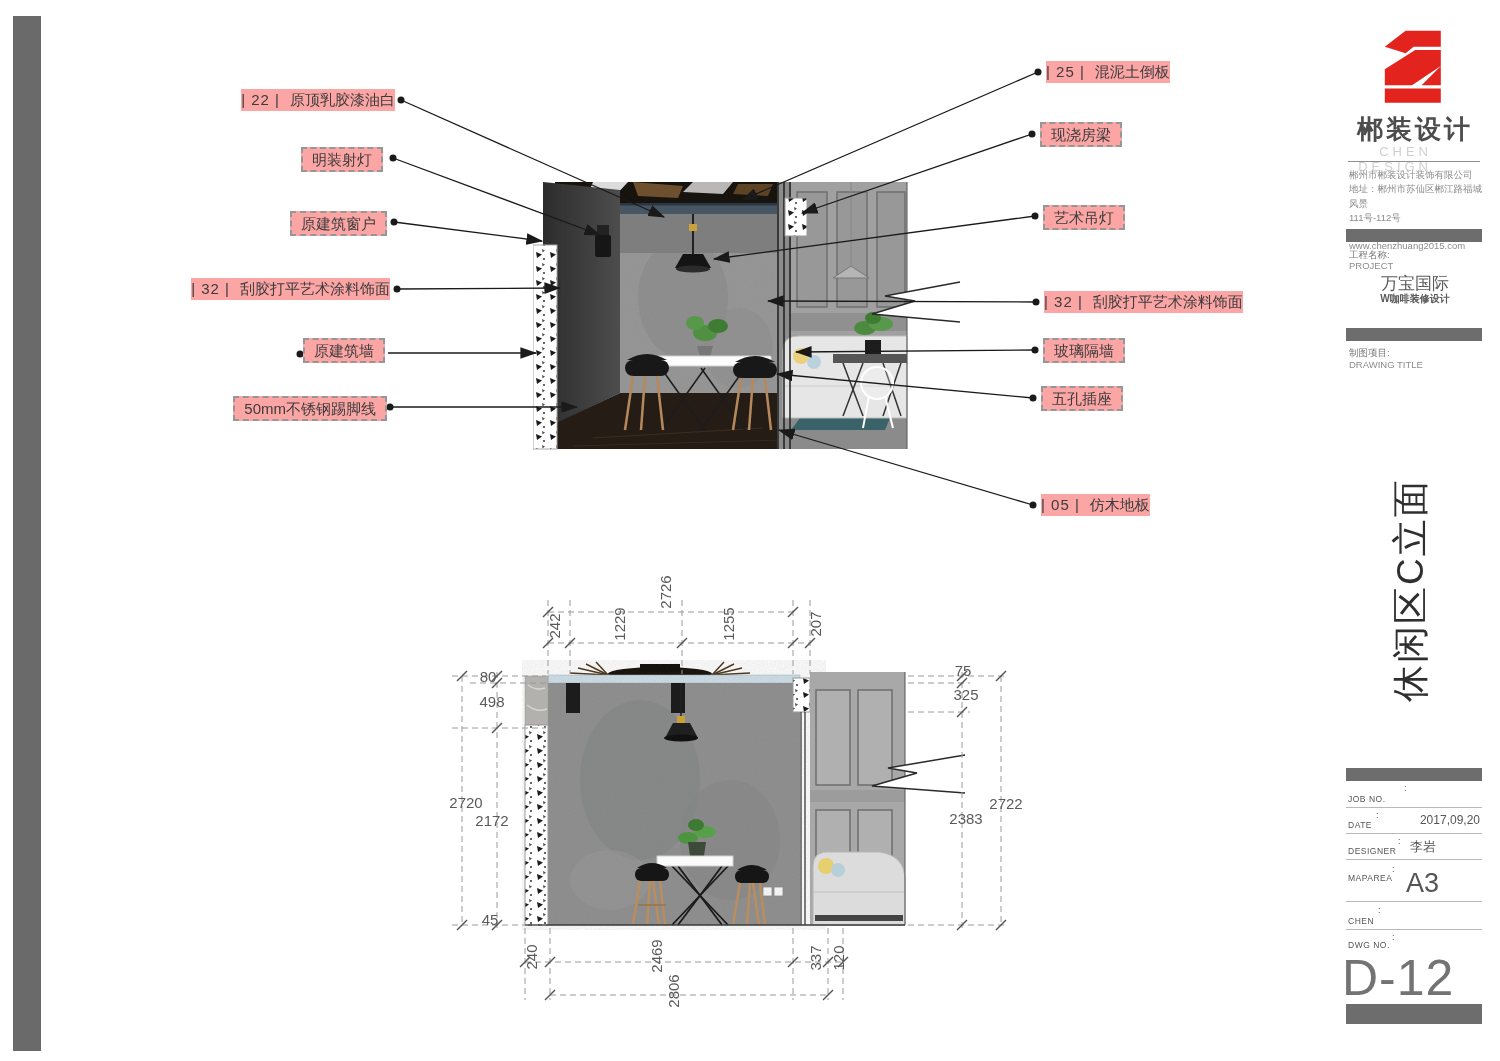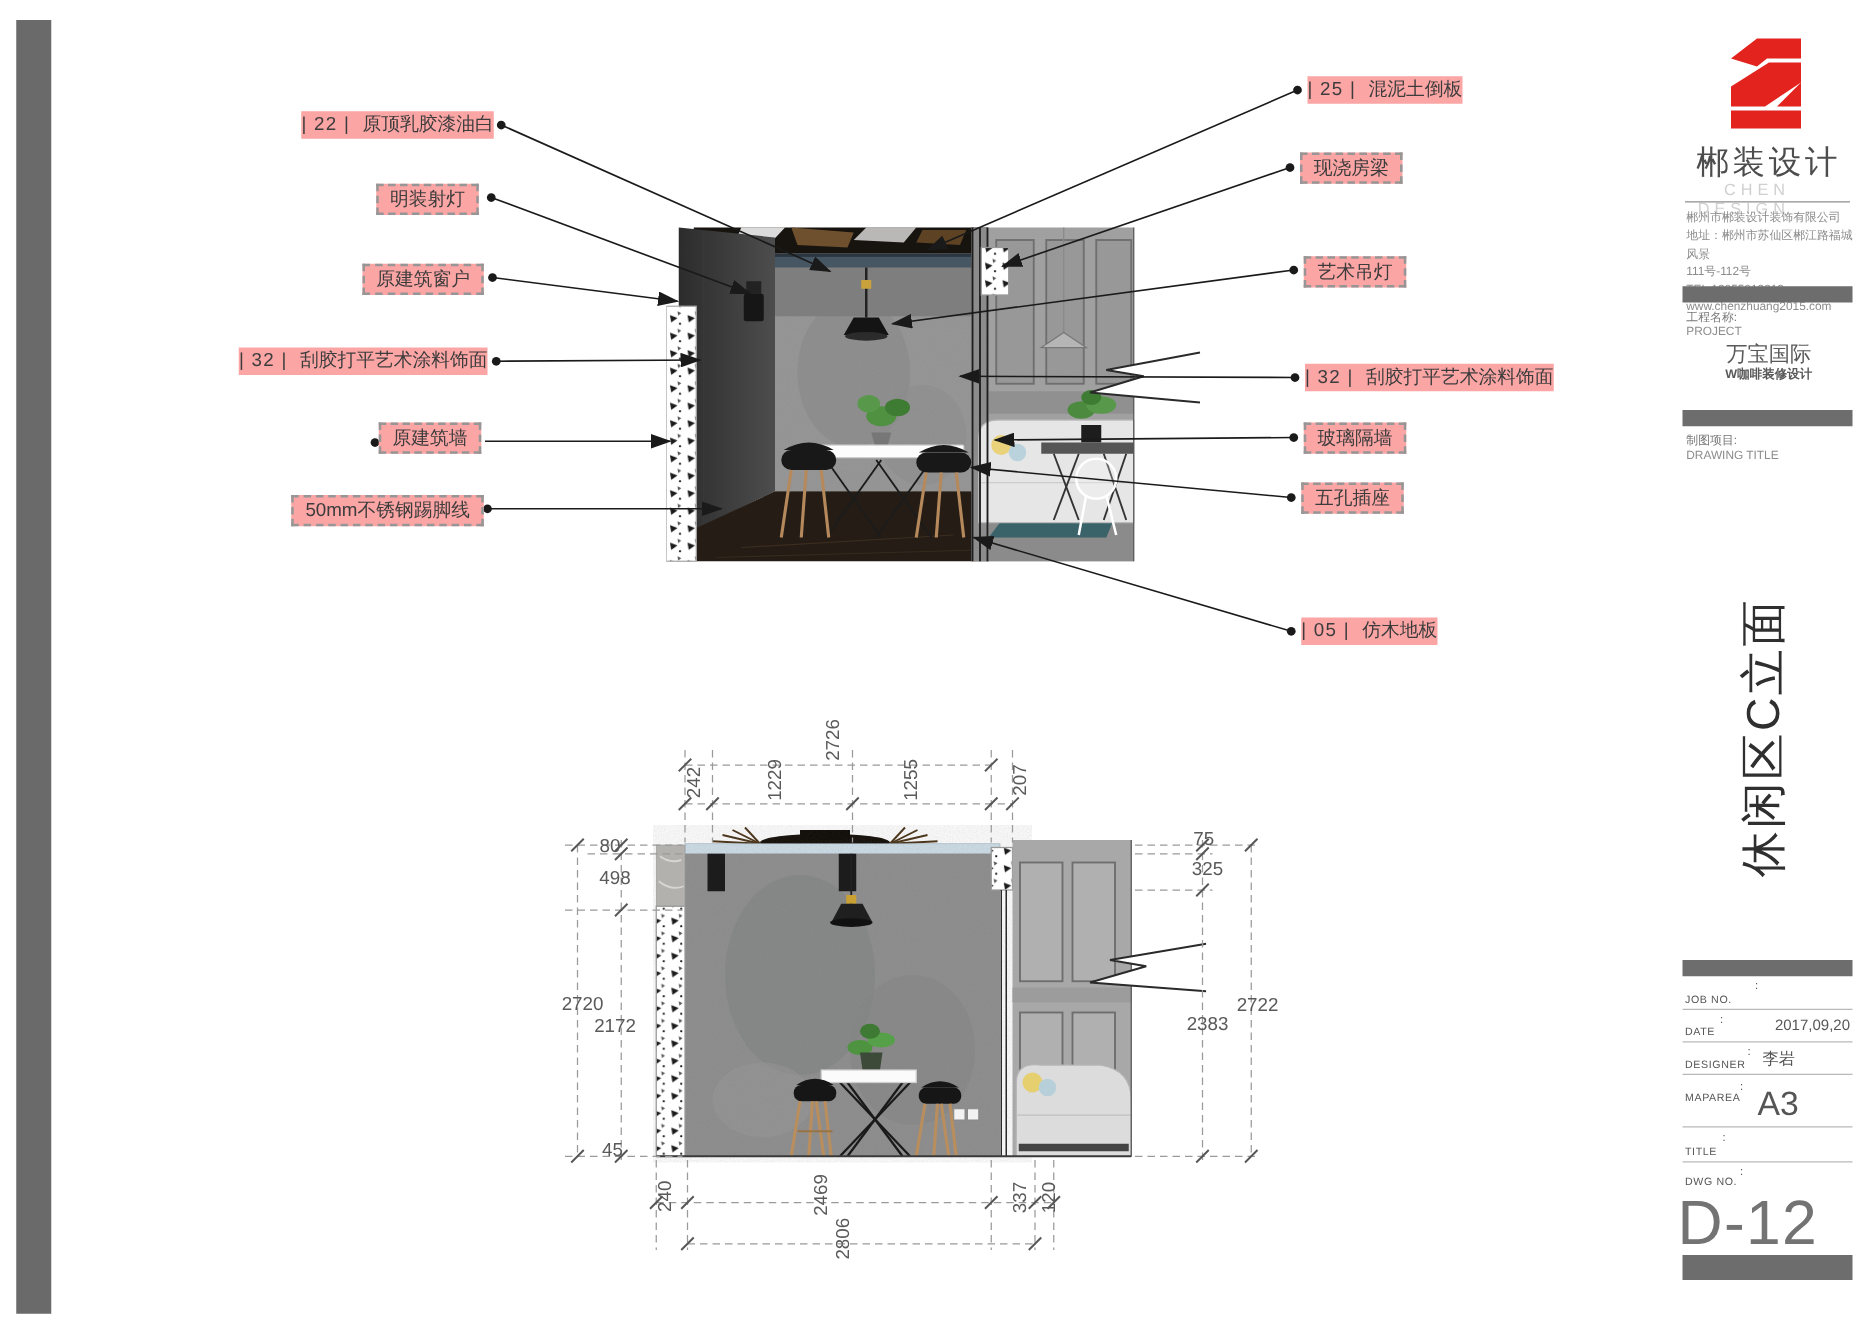--- a/index.html
+++ b/index.html
@@ -392,21 +392,21 @@
     <span>五孔插座</span></div>
   <div class="abs label" style="left:1041px;top:494px;">
     <span class="code">| 05 |</span><span>仿木地板</span></div>
 
   <svg class="abs" style="left:1372px;top:22px;" width="80" height="88" viewBox="0 0 100 100">
     <path d="M16,26 L42,6 L86,6 L86,26 L52,26 L42,34 Z" fill="#e2231e"></path>
     <path d="M86,30 L86,50 L50,74 L16,74 L16,54 L54,30 Z" fill="#e2231e"></path>
     <path d="M16,78 L86,78 L86,96 L16,96 Z" fill="#e2231e"></path>
     <path d="M86,50 L86,74 L62,74 Z" fill="#e2231e"></path>
   </svg>
-  <div class="abs" style="left:1348px;top:112px;width:134px;text-align:center;font-size:26px;font-weight:normal;color:#4d4d4d;letter-spacing:3px;">郴装设计</div>
+  <div class="abs" style="left:1348px;top:112px;width:134px;text-align:center;font-size:26px;font-weight:bold;color:#4d4d4d;letter-spacing:3px;">郴装设计</div>
   <div class="abs" style="left:1298px;top:144px;width:134px;text-align:right;font-size:13px;color:#d0d0d0;letter-spacing:4px;">CHEN DESIGN</div>
   <div class="abs" style="left:1348px;top:161px;width:132px;border-top:1px solid #8f8f8f;"></div>
   <div class="abs sb-small" style="left:1349px;top:168px;width:140px;">
     <div>郴州市郴装设计装饰有限公司</div>
     <div>地址：郴州市苏仙区郴江路福城风景</div>
     <div>111号-112号</div>
     <div>TEL:13055012312</div>
     <div>www.chenzhuang2015.com</div>
   </div>
   <div class="abs sb-bar" style="left:1346px;top:229px;width:136px;"></div>
@@ -437,21 +437,21 @@
       <span class="tb-label">DESIGNER</span>
       <span class="tb-value" style="left:64px;top:4px;font-size:13px;">李岩</span>
     </div>
     <div class="tb-row" style="height:41px;">
       <span class="tb-colon" style="left:46px;top:4px;">:</span>
       <span class="tb-label" style="bottom:18px;">MAPAREA</span>
       <span class="tb-value" style="left:60px;top:8px;font-size:27px;">A3</span>
     </div>
     <div class="tb-row" style="height:27px;">
       <span class="tb-colon" style="left:32px;top:3px;">:</span>
-      <span class="tb-label">TITLE</span>
+      <span class="tb-label">CHEN</span>
     </div>
     <div class="tb-row" style="height:23px;border-bottom:none;">
       <span class="tb-colon" style="left:46px;top:2px;">:</span>
       <span class="tb-label">DWG NO.</span>
     </div>
     <div style="font-size:50px;color:#737373;letter-spacing:1px;line-height:1.02;margin-left:-4px;">D-12</div>
   </div>
   <div class="abs sb-bar" style="left:1346px;top:1004px;width:136px;height:20px;"></div>
 
 </div>

